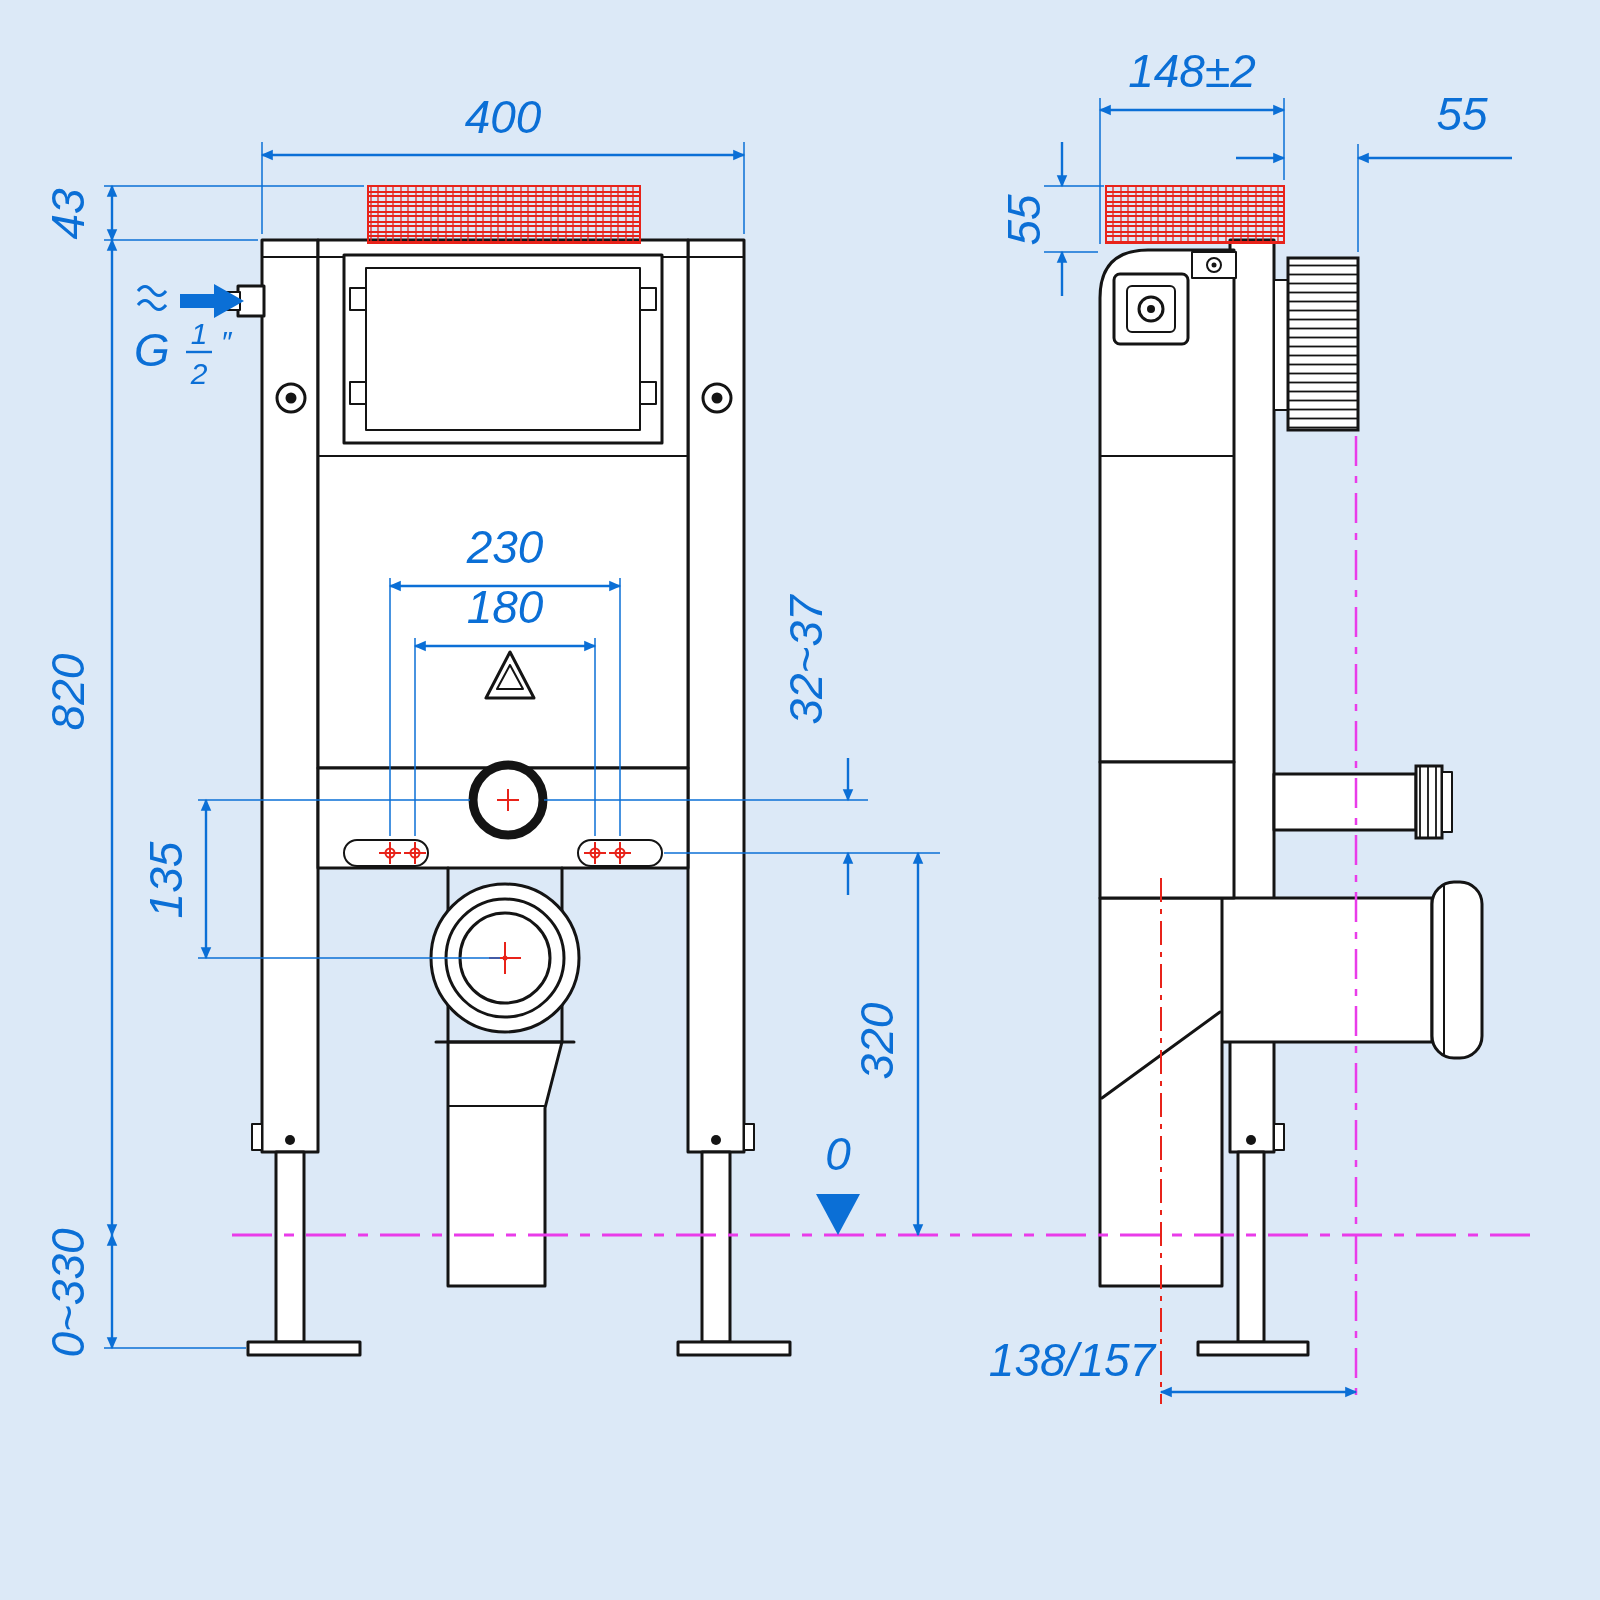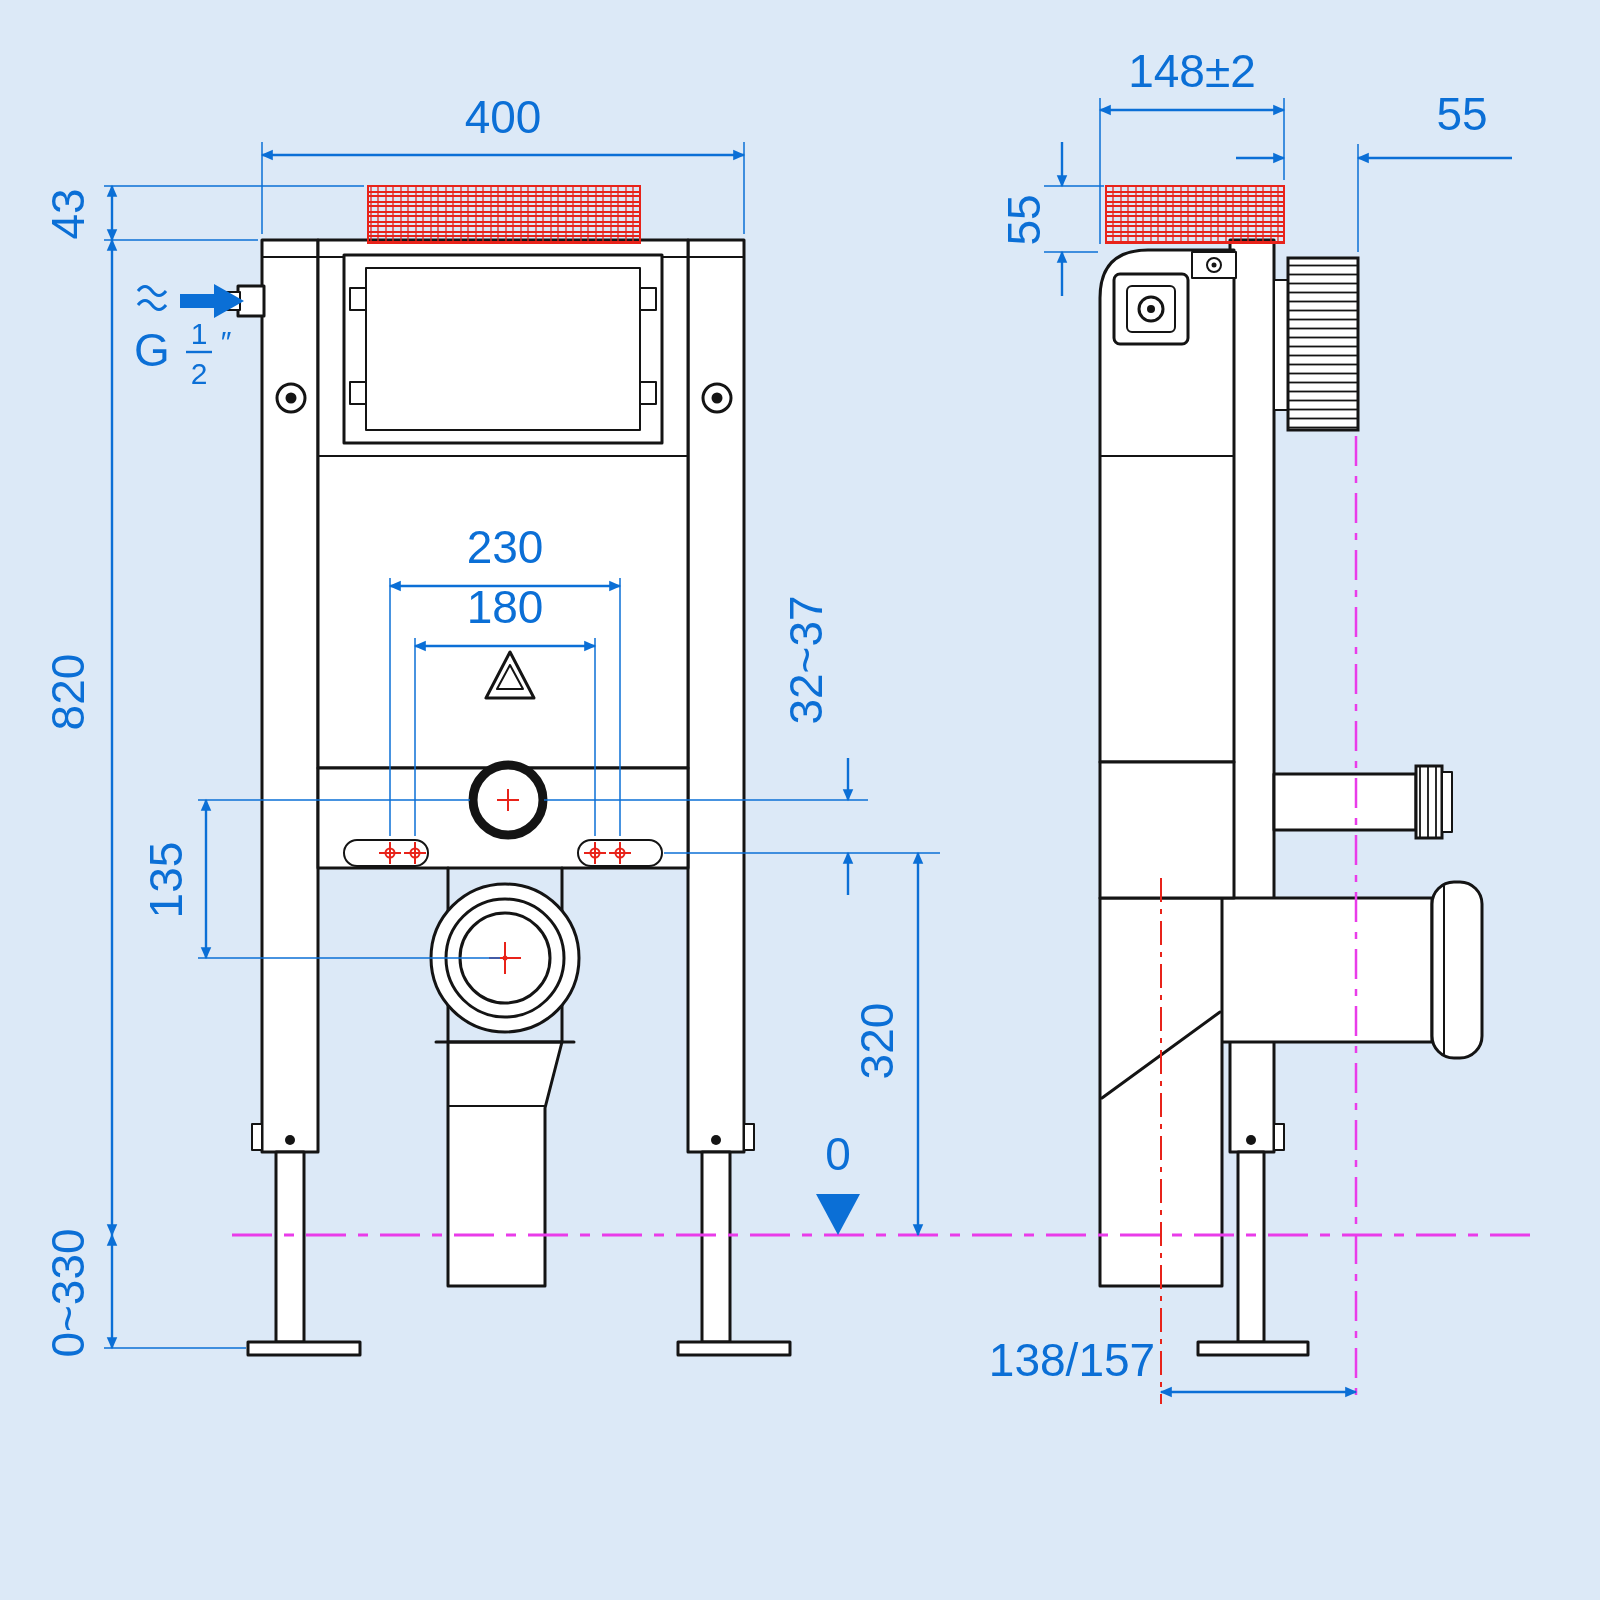--- a/index.html
+++ b/index.html
@@ -1,16 +1,16 @@
 <!DOCTYPE html>
 <html><head>
 <meta charset="utf-8">
 <style>
   html,body{margin:0;padding:0;background:#dce9f7;}
-  .stage{position:relative;width:1600px;height:1600px;background:#dce9f7;overflow:hidden;}
+  .stage{position:relative;width:1600px;height:1600px;background:#dce9f7;overflow:hidden;font-style:italic;}
   svg{display:block;}
   .bk{stroke:#141414;fill:none;stroke-width:3;stroke-linecap:round;stroke-linejoin:round;}
   .bkf{stroke:#141414;fill:#ffffff;stroke-width:3;stroke-linejoin:round;}
   .thin{stroke-width:2;}
   .dim{stroke:#0b6fd6;stroke-width:2.4;fill:none;}
   .ext{stroke:#0b6fd6;stroke-width:1.5;fill:none;}
   .lbl{fill:#0b6fd6;font-family:"Liberation Sans",sans-serif;font-size:46px;text-anchor:middle;}
   .lbl-sm{fill:#0b6fd6;font-family:"Liberation Sans",sans-serif;font-size:30px;text-anchor:middle;}
   .redln{stroke:#e8231a;fill:none;}
   .magln{stroke:#e93ce9;fill:none;}

